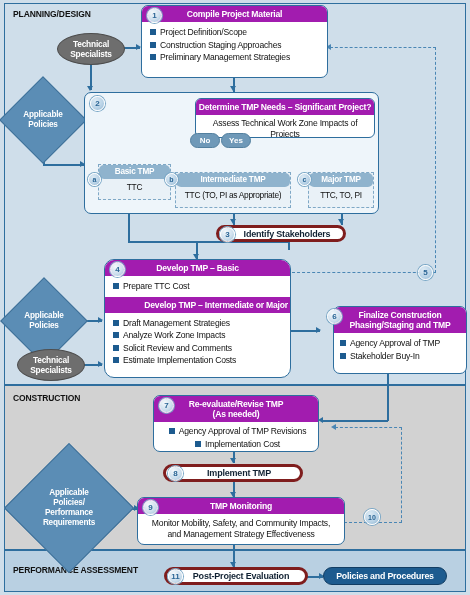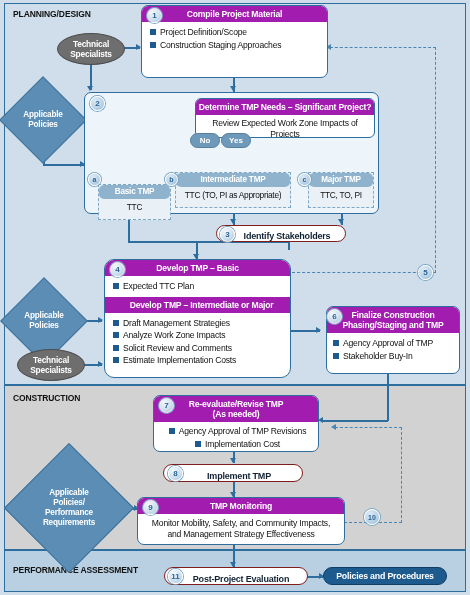--- a/index.html
+++ b/index.html
@@ -27,22 +27,22 @@
 
   
   .numcir{position:absolute;width:13px;height:13px;border-radius:50%;
           background:radial-gradient(circle at 35% 28%, #f4f8fb 0%, #cfe0ee 55%, #9fc0d8 100%);
           border:1px solid #fff;color:#2a6595;font-size:8px;font-weight:bold;
           display:flex;align-items:center;justify-content:center;line-height:1;
           box-shadow:0 0 0 1px #7aa7c6;}
   .numcir.dark{background:radial-gradient(circle at 35% 28%, #dceaf4 0%, #b8d2e6 60%, #8cb2cf 100%);}
 
   
-  .pill{position:absolute;box-sizing:border-box;border:1px solid #7f1d1d;border-radius:11px;
-        background:#ffffff;display:flex;align-items:flex-end;justify-content:center;
+  .pill{position:absolute;box-sizing:border-box;border:3px solid #7f1d1d;border-radius:11px;
+        background:#ffffff;display:flex;align-items:center;justify-content:center;
         font-size:9px;font-weight:bold;color:#123; letter-spacing:-0.2px;}
   .pill-solid{position:absolute;box-sizing:border-box;border:1px solid #123d63;border-radius:11px;
         background:#1d5b8f;display:flex;align-items:center;justify-content:center;
         font-size:8.8px;font-weight:bold;color:#fff;letter-spacing:-0.2px;}
 
   
   .subbox{position:absolute;box-sizing:border-box;border:1px dashed #7fa8c6;background:#e9f1f7;}
   .sub-hdr{background:#8fb3cd;color:#ffffff;font-size:8.2px;font-weight:bold;text-align:center;
            padding:2px 2px;border-radius:5px;line-height:10px;letter-spacing:-0.2px;}
   .sub-body{font-size:8.4px;color:#111;text-align:center;padding:3px 2px 3px;letter-spacing:-0.3px;}
@@ -202,36 +202,37 @@
         <div>Requirements</div>
       </div>
     </div>
   </div>
 
   <div class="box" style="left:141px;top:5px;width:187px;height:73px;">
     <div class="box-hdr">Compile Project Material</div>
     <div class="box-body" style="padding-top:4px;">
       <div class="bullet"><span class="sq"></span><span>Project Definition/Scope</span></div>
       <div class="bullet"><span class="sq"></span><span>Construction Staging Approaches</span></div>
+      <div class="bullet"><span class="sq"></span><span>Preliminary Management Strategies</span></div>
     </div>
   </div>
   <div class="numcir" style="left:147px;top:8px;">1</div>
 
   <div class="box" style="left:84px;top:92px;width:295px;height:122px;background:#eef5fa;">
     <div style="position:absolute;left:110px;top:5px;width:178px;height:38px;background:#fff;border:1px solid #2e6e9e;border-radius:6px;overflow:hidden;">
       <div class="box-hdr" style="padding:3px 2px;">Determine TMP Needs – Significant Project?</div>
-      <div class="plain-line" style="padding:3px 2px;">Review Expected Work Zone Impacts of Projects</div>
+      <div class="plain-line" style="padding:3px 2px;">Assess Technical Work Zone Impacts of Projects</div>
     </div>
   </div>
   <div class="numcir dark" style="left:90px;top:96px;">2</div>
 
   <div class="chip" style="left:190px;top:133px;width:28px;height:13px;">No</div>
   <div class="chip" style="left:221px;top:133px;width:28px;height:13px;">Yes</div>
 
-  <div class="subbox" style="left:98px;top:184px;width:73px;height:36px;">
+  <div class="subbox" style="left:98px;top:164px;width:73px;height:36px;">
     <div class="sub-hdr">Basic TMP</div>
     <div class="sub-body">TTC</div>
   </div>
   <div class="numcir dark" style="left:88px;top:173px;width:11px;height:11px;font-size:7px;">a</div>
 
   <div class="subbox" style="left:175px;top:172px;width:116px;height:36px;">
     <div class="sub-hdr">Intermediate TMP</div>
     <div class="sub-body">TTC (TO, PI as Appropriate)</div>
   </div>
   <div class="numcir dark" style="left:165px;top:173px;width:11px;height:11px;font-size:7px;">b</div>
@@ -243,35 +244,35 @@
   <div class="numcir dark" style="left:298px;top:173px;width:11px;height:11px;font-size:7px;">c</div>
 
   <div class="pill" style="left:216px;top:225px;width:130px;height:17px;">
     <span style="margin-left:12px;">Identify Stakeholders</span>
   </div>
   <div class="numcir" style="left:220px;top:227px;">3</div>
 
   <div class="box" style="left:104px;top:259px;width:187px;height:119px;border-radius:10px;">
     <div class="box-hdr">Develop TMP – Basic</div>
     <div class="box-body" style="padding:4px 4px 4px 8px;">
-      <div class="bullet"><span class="sq"></span><span>Expected TTC Plan</span></div>
-    </div>
-    <div class="box-hdr" style="text-align:center;padding-left:10px;">Develop TMP – Intermediate or Major</div>
+      <div class="bullet"><span class="sq"></span><span>Prepare TTC Cost</span></div>
+    </div>
+    <div class="box-hdr" style="text-align:right;padding-left:10px;">Develop TMP – Intermediate or Major</div>
     <div class="box-body" style="padding:4px 4px 4px 8px;">
       <div class="bullet"><span class="sq"></span><span>Draft Management Strategies</span></div>
       <div class="bullet"><span class="sq"></span><span>Analyze Work Zone Impacts</span></div>
       <div class="bullet"><span class="sq"></span><span>Solicit Review and Comments</span></div>
       <div class="bullet"><span class="sq"></span><span>Estimate Implementation Costs</span></div>
     </div>
   </div>
   <div class="numcir" style="left:110px;top:262px;">4</div>
 
   <div class="numcir dark" style="left:418px;top:265px;">5</div>
 
-  <div class="box" style="left:326px;top:306px;width:134px;height:68px;">
+  <div class="box" style="left:333px;top:306px;width:134px;height:68px;">
     <div class="box-hdr two">
       <div>Finalize Construction</div>
       <div>Phasing/Staging and TMP</div>
     </div>
     <div class="box-body" style="padding:4px 3px 3px 6px;">
       <div class="bullet"><span class="sq"></span><span>Agency Approval of TMP</span></div>
       <div class="bullet"><span class="sq"></span><span>Stakeholder Buy-In</span></div>
     </div>
   </div>
   <div class="numcir" style="left:327px;top:309px;">6</div>

